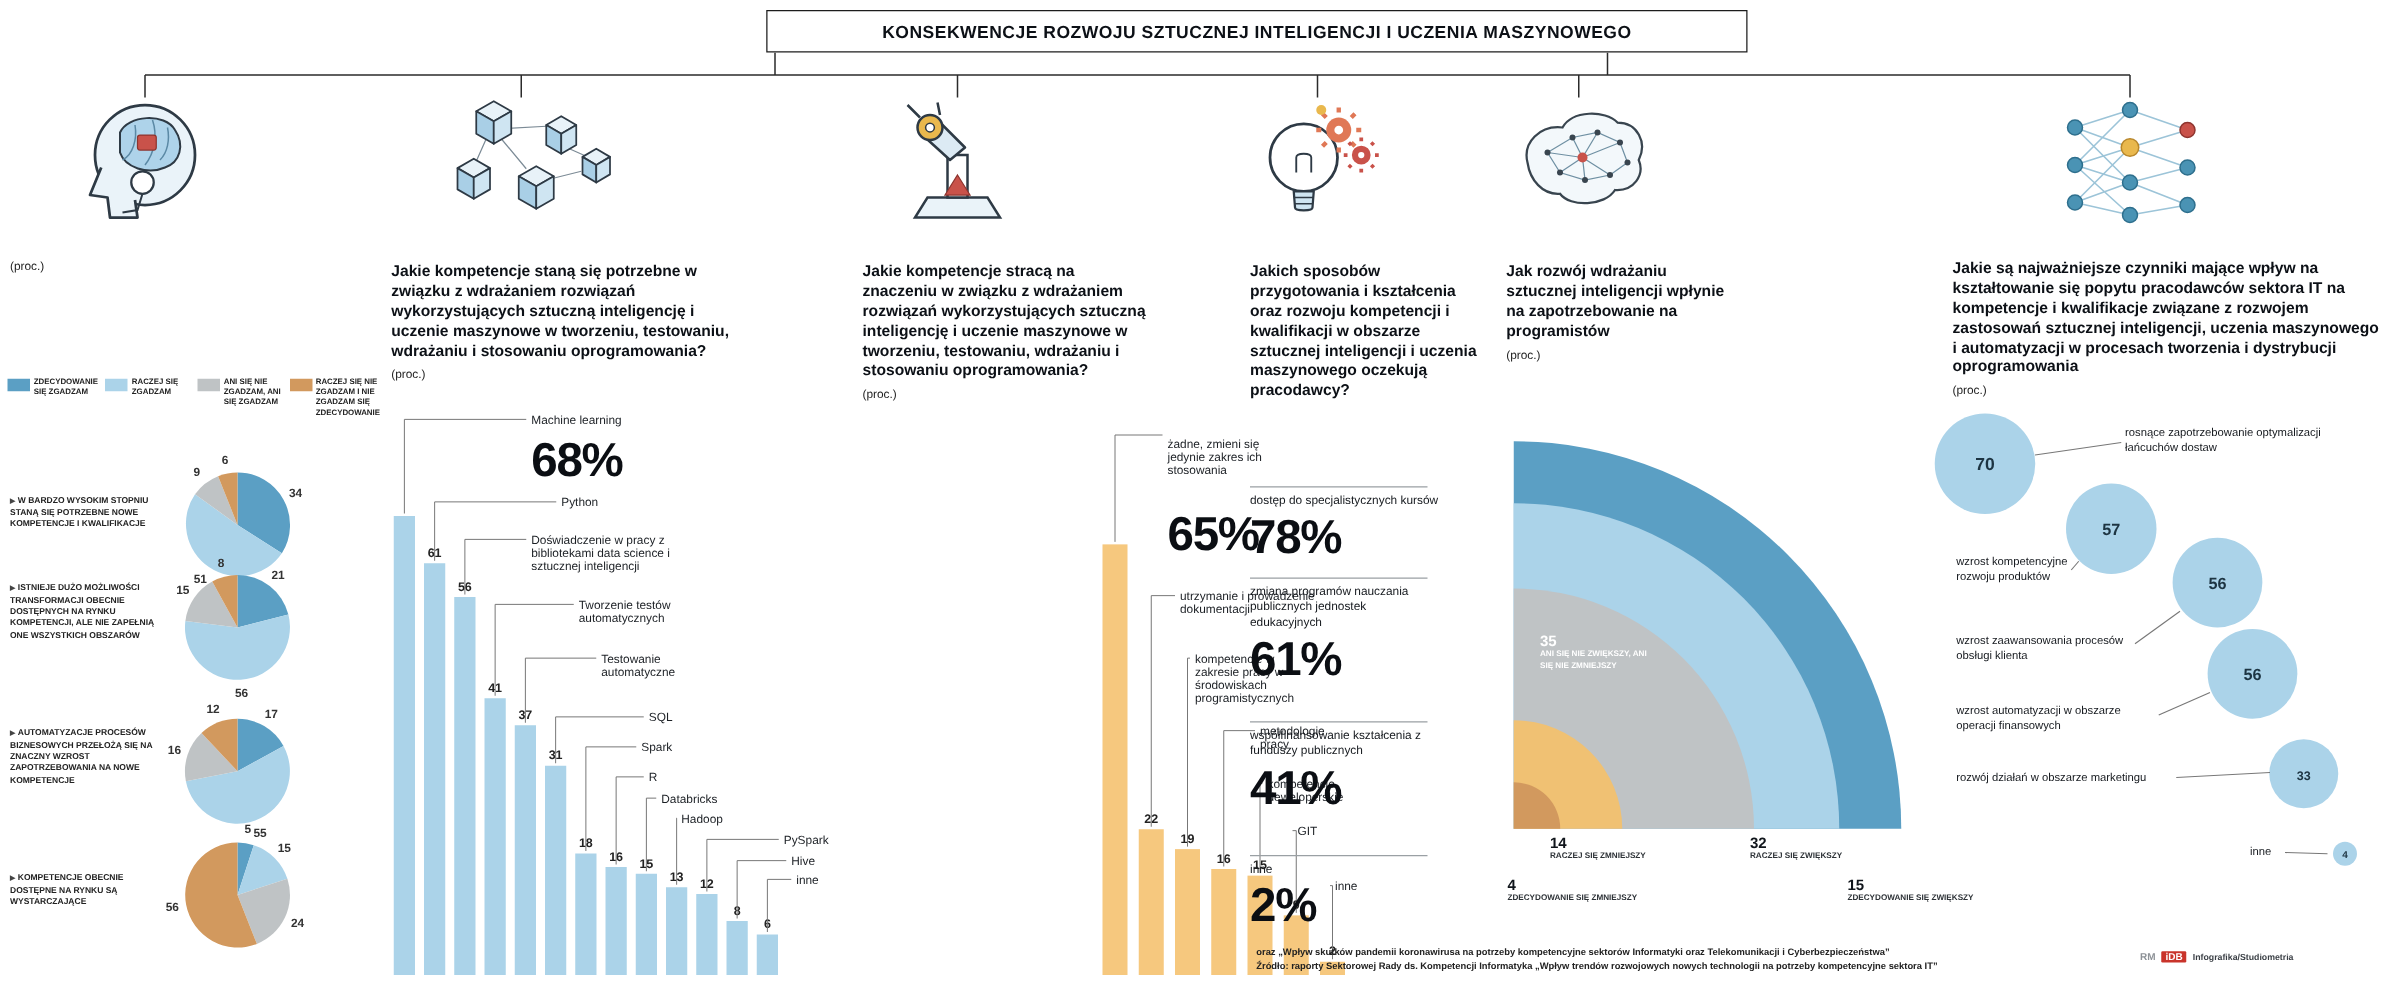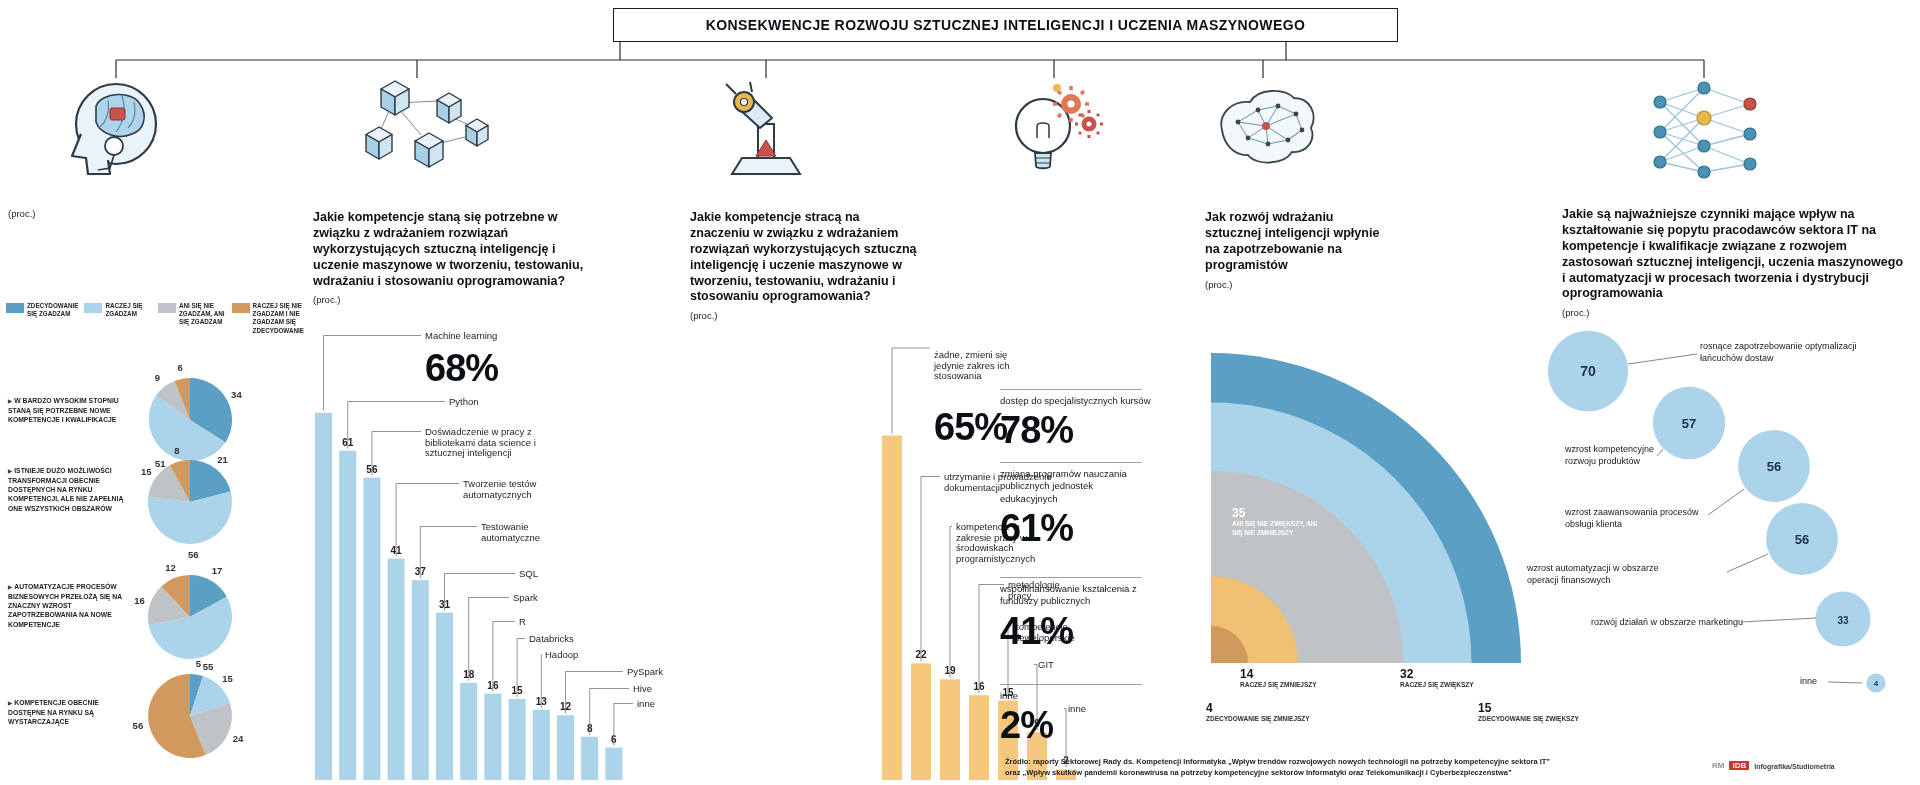--- a/index.html
+++ b/index.html
@@ -144,20 +144,23 @@
   <div class="question" style="left:8px;top:203px;width:296px">
     <div class="proc">(proc.)</div>
   </div>
   <div class="question" style="left:313px;top:210px;width:272px">
     <span>Jakie kompetencje staną się potrzebne w związku z wdrażaniem rozwiązań wykorzystujących sztuczną inteligencję i uczenie maszynowe w tworzeniu, testowaniu, wdrażaniu i stosowaniu oprogramowania?</span>
     <div class="proc">(proc.)</div>
   </div>
   <div class="question" style="left:690px;top:210px;width:230px">
     <span>Jakie kompetencje stracą na znaczeniu w związku z wdrażaniem rozwiązań wykorzystujących sztuczną inteligencję i uczenie maszynowe w tworzeniu, testowaniu, wdrażaniu i stosowaniu oprogramowania?</span>
     <div class="proc">(proc.)</div>
+  </div>
+  <div class="question" style="left:1000px;top:210px;width:190px">
+    <span>Jakich sposobów przygotowania i kształcenia oraz rozwoju kompetencji i kwalifikacji w obszarze sztucznej inteligencji i uczenia maszynowego oczekują pracodawcy?</span>
   </div>
   <div class="question" style="left:1205px;top:210px;width:185px">
     <span>Jak rozwój wdrażaniu sztucznej inteligencji wpłynie na zapotrzebowanie na programistów</span>
     <div class="proc">(proc.)</div>
   </div>
   <div class="question" style="left:1562px;top:207px;width:345px">
     <span>Jakie są najważniejsze czynniki mające wpływ na kształtowanie się popytu pracodawców sektora IT na kompetencje i kwalifikacje związane z rozwojem zastosowań sztucznej inteligencji, uczenia maszynowego i automatyzacji w procesach tworzenia i dystrybucji oprogramowania</span>
     <div class="proc">(proc.)</div>
   </div>
 
@@ -297,22 +300,22 @@
       <line x1="228" y1="224" x2="187" y2="242" stroke="#777" stroke-width="0.9"></line>
       <circle cx="303" cy="289" r="27.6" fill="#abd3e9"></circle>
       <text x="303" y="294" text-anchor="middle" class="bubble-num" font-size="10">33</text>
       <line x1="276" y1="288" x2="201" y2="292" stroke="#777" stroke-width="0.9"></line>
       <circle cx="336" cy="353" r="9.6" fill="#abd3e9"></circle>
       <text x="336" y="356" text-anchor="middle" class="bubble-num" font-size="8">4</text>
       <line x1="322" y1="353" x2="288" y2="352" stroke="#777" stroke-width="0.9"></line>
     </svg>
 
   <div class="footer-src">
+    <div>oraz „Wpływ skutków pandemii koronawirusa na potrzeby kompetencyjne sektorów Informatyki oraz Telekomunikacji i Cyberbezpieczeństwa”</div>
     <div>Źródło: raporty Sektorowej Rady ds. Kompetencji Informatyka „Wpływ trendów rozwojowych nowych technologii na potrzeby kompetencyjne sektora IT”</div>
-    <div>oraz „Wpływ skutków pandemii koronawirusa na potrzeby kompetencyjne sektorów Informatyki oraz Telekomunikacji i Cyberbezpieczeństwa”</div>
   </div>
   <div class="credits">
     <span class="credit-rm">RM</span>
     <span class="credit-idb">iDB</span>
     <span class="credit-info">Infografika/Studiometria</span>
   </div>
 <div class="stmt" style="top: 396px;"><span class="stmt-marker">▶</span><span>W BARDZO WYSOKIM STOPNIU STANĄ SIĘ POTRZEBNE NOWE KOMPETENCJE I KWALIFIKACJE</span></div>
     <svg class="abs" width="124" height="124" style="left:128px;top:358px">
       <path d="M62,62 L62.0,20.0 A42,42 0 0 1 97.5,84.5 Z" fill="#5b9fc4"></path>
       <text x="108.4" y="39.5" text-anchor="middle" class="pie-num">34</text>
@@ -392,16 +395,16 @@
       <div class="donut-num">4</div>
       <div class="donut-sub">ZDECYDOWANIE SIĘ ZMNIEJSZY</div>
     </div>
     <div class="donut-label" style="left: 1478px; top: 701px; width: 112px;">
       <div class="donut-num">15</div>
       <div class="donut-sub">ZDECYDOWANIE SIĘ ZWIĘKSZY</div>
     </div>
     <div class="bubble-label" style="left: 1700px; top: 341px; width: 175px;">rosnące zapotrzebowanie optymalizacji łańcuchów dostaw</div>
     <div class="bubble-label" style="left: 1565px; top: 444px; width: 108px;">wzrost kompetencyjne rozwoju produktów</div>
     <div class="bubble-label" style="left: 1565px; top: 507px; width: 150px;">wzrost zaawansowania procesów obsługi klienta</div>
-    <div class="bubble-label" style="left: 1527px; top: 563px; width: 162px;">wzrost automatyzacji w obszarze operacji finansowych</div>
-    <div class="bubble-label" style="left: 1565px; top: 617px; width: 200px; margin-left: 26px;">rozwój działań w obszarze marketingu</div>
+    <div class="bubble-label" style="left: 1565px; top: 563px; width: 162px;">wzrost automatyzacji w obszarze operacji finansowych</div>
+    <div class="bubble-label" style="left: 1565px; top: 617px; width: 200px;">rozwój działań w obszarze marketingu</div>
     <div class="bubble-label" style="left: 1800px; top: 676px; width: 30px;">inne</div>
   </div>
 
 </body></html>

